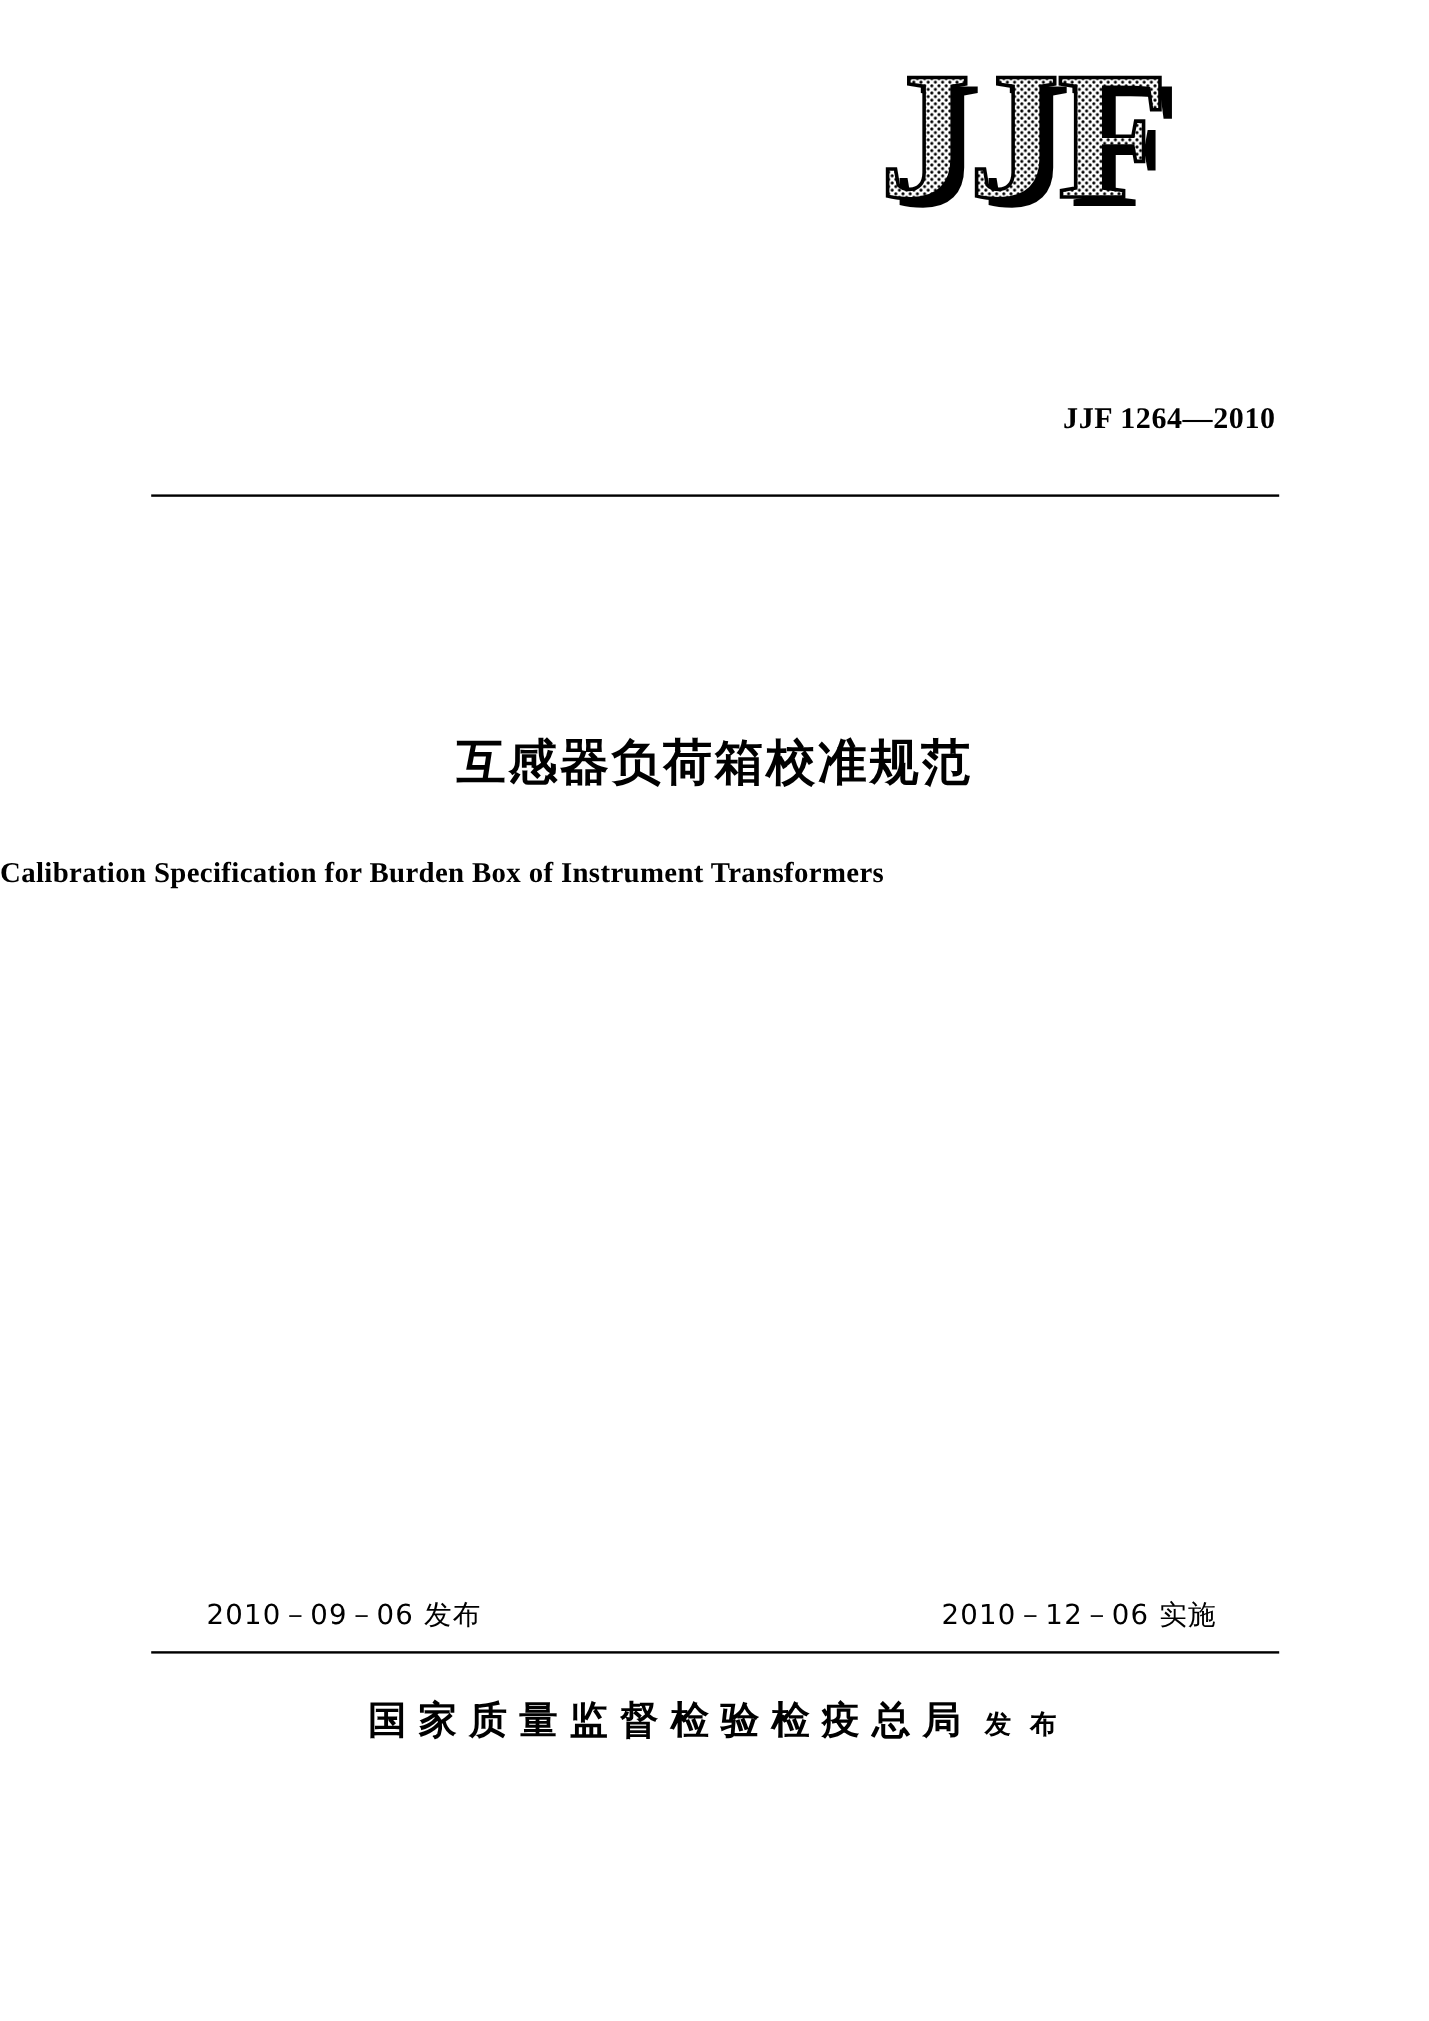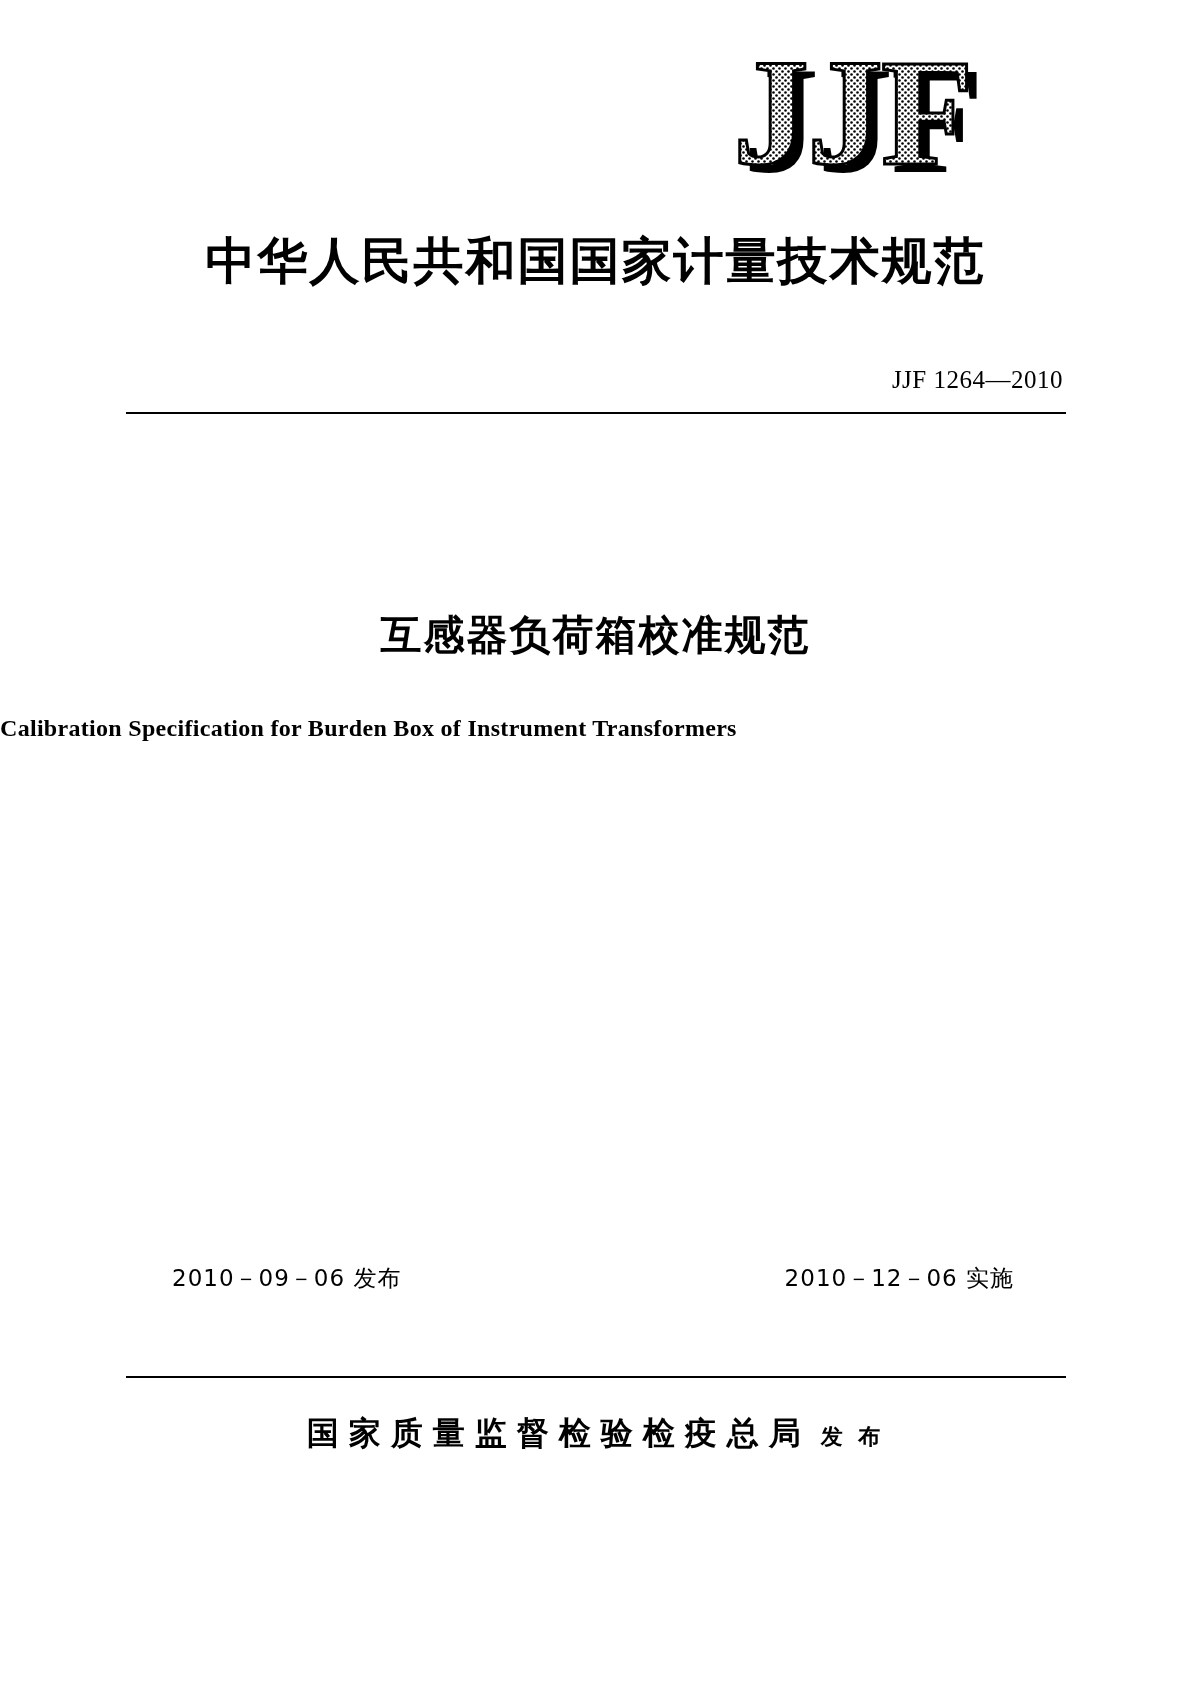--- a/index.html
+++ b/index.html
@@ -55,24 +55,23 @@
     font-size: 50px;
     letter-spacing: 2px;
     color: #000;
   }
 
   .std-number {
     position: absolute;
     top: 336px;
     right: 128px;
     font-family: "Liberation Serif", serif;
-    font-weight: normal;
+    font-weight: bold;
     font-size: 25px;
     letter-spacing: 0.5px;
-    margin-top: 30px;
   }
 
   .rule-top {
     position: absolute;
     top: 412px;
     left: 126px;
     width: 940px;
     height: 2px;
     background: #000;
   }
@@ -97,21 +96,21 @@
     text-align: left;
     font-family: "Liberation Serif", serif;
     font-weight: bold;
     font-size: 24px;
     letter-spacing: 0.3px;
   }
 
   
   .dates {
     position: absolute;
-    top: 1263px;
+    top: 1330px;
     left: 126px;
     width: 940px;
     display: flex;
     justify-content: space-between;
     font-family: "DejaVu Sans", sans-serif;
     font-size: 23px;
     letter-spacing: 1px;
   }
   .date-item {
     white-space: nowrap;
@@ -164,21 +163,20 @@
           </pattern>
         </defs>
 
         <text x="10" y="120" font-family="Liberation Serif, serif" font-weight="bold" font-size="152" letter-spacing="-2" fill="#000000">JJF</text>
 
         <text x="0" y="112" font-family="Liberation Serif, serif" font-weight="bold" font-size="152" letter-spacing="-2" fill="url(#halftone)" stroke="#000000" stroke-width="3">JJF</text>
       </svg>
     </span>
   </div>
 
-  <div class="cn-title">中华人民共和国国家计量技术规范</div>
 
   <div class="std-number">JJF 1264—2010</div>
 
   <div class="rule-top"></div>
 
   <div class="doc-title-cn">互感器负荷箱校准规范</div>
 
   <div class="doc-title-en">Calibration Specification for Burden Box of Instrument Transformers</div>
 
   <div class="dates">

